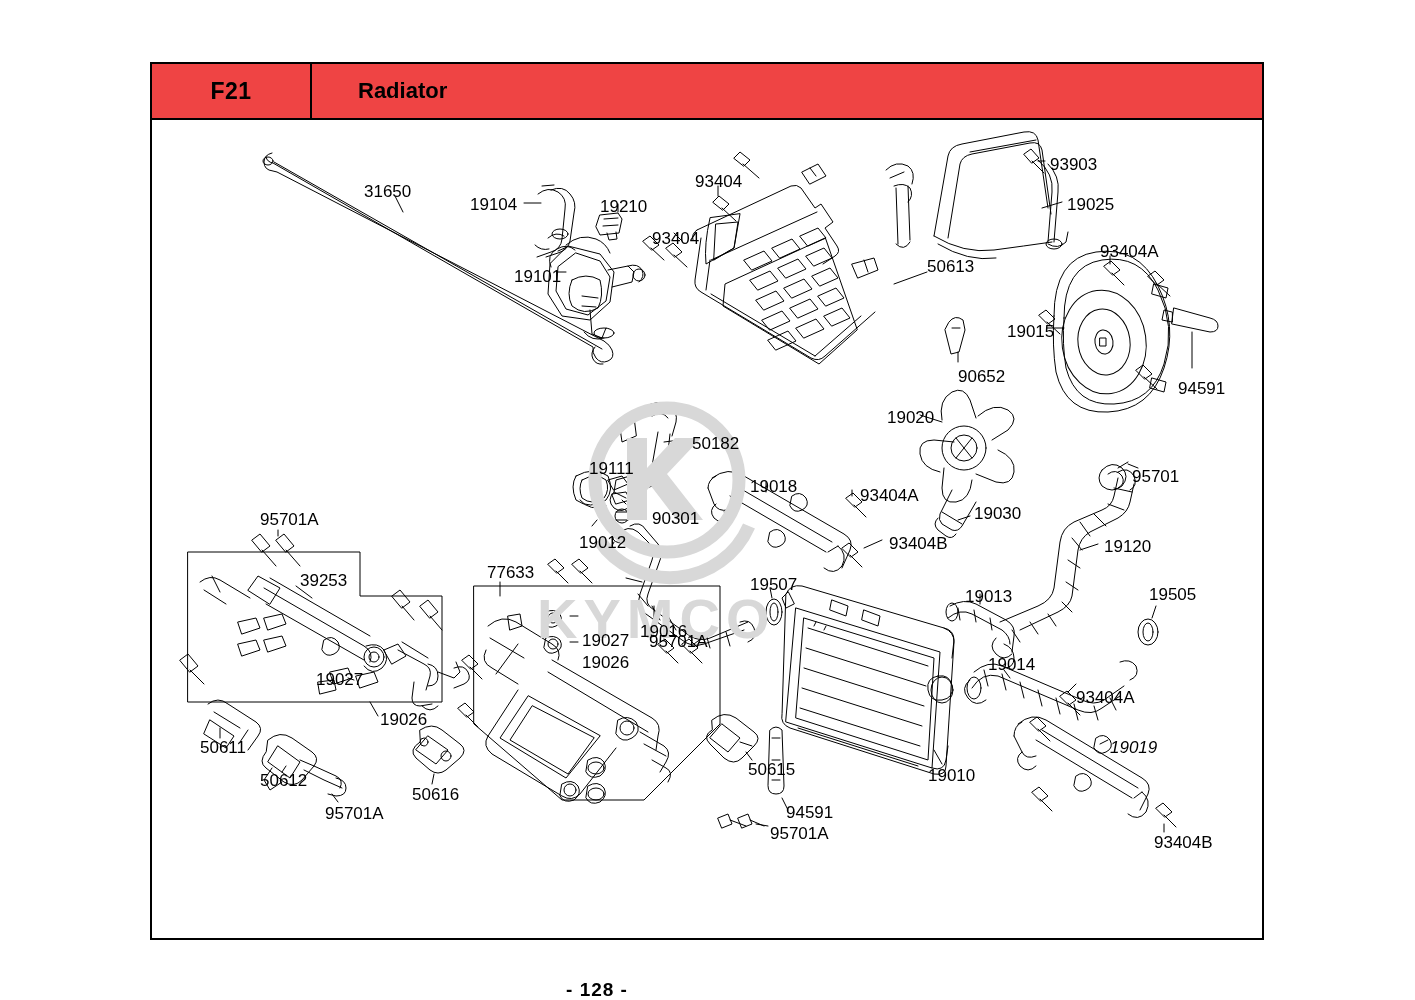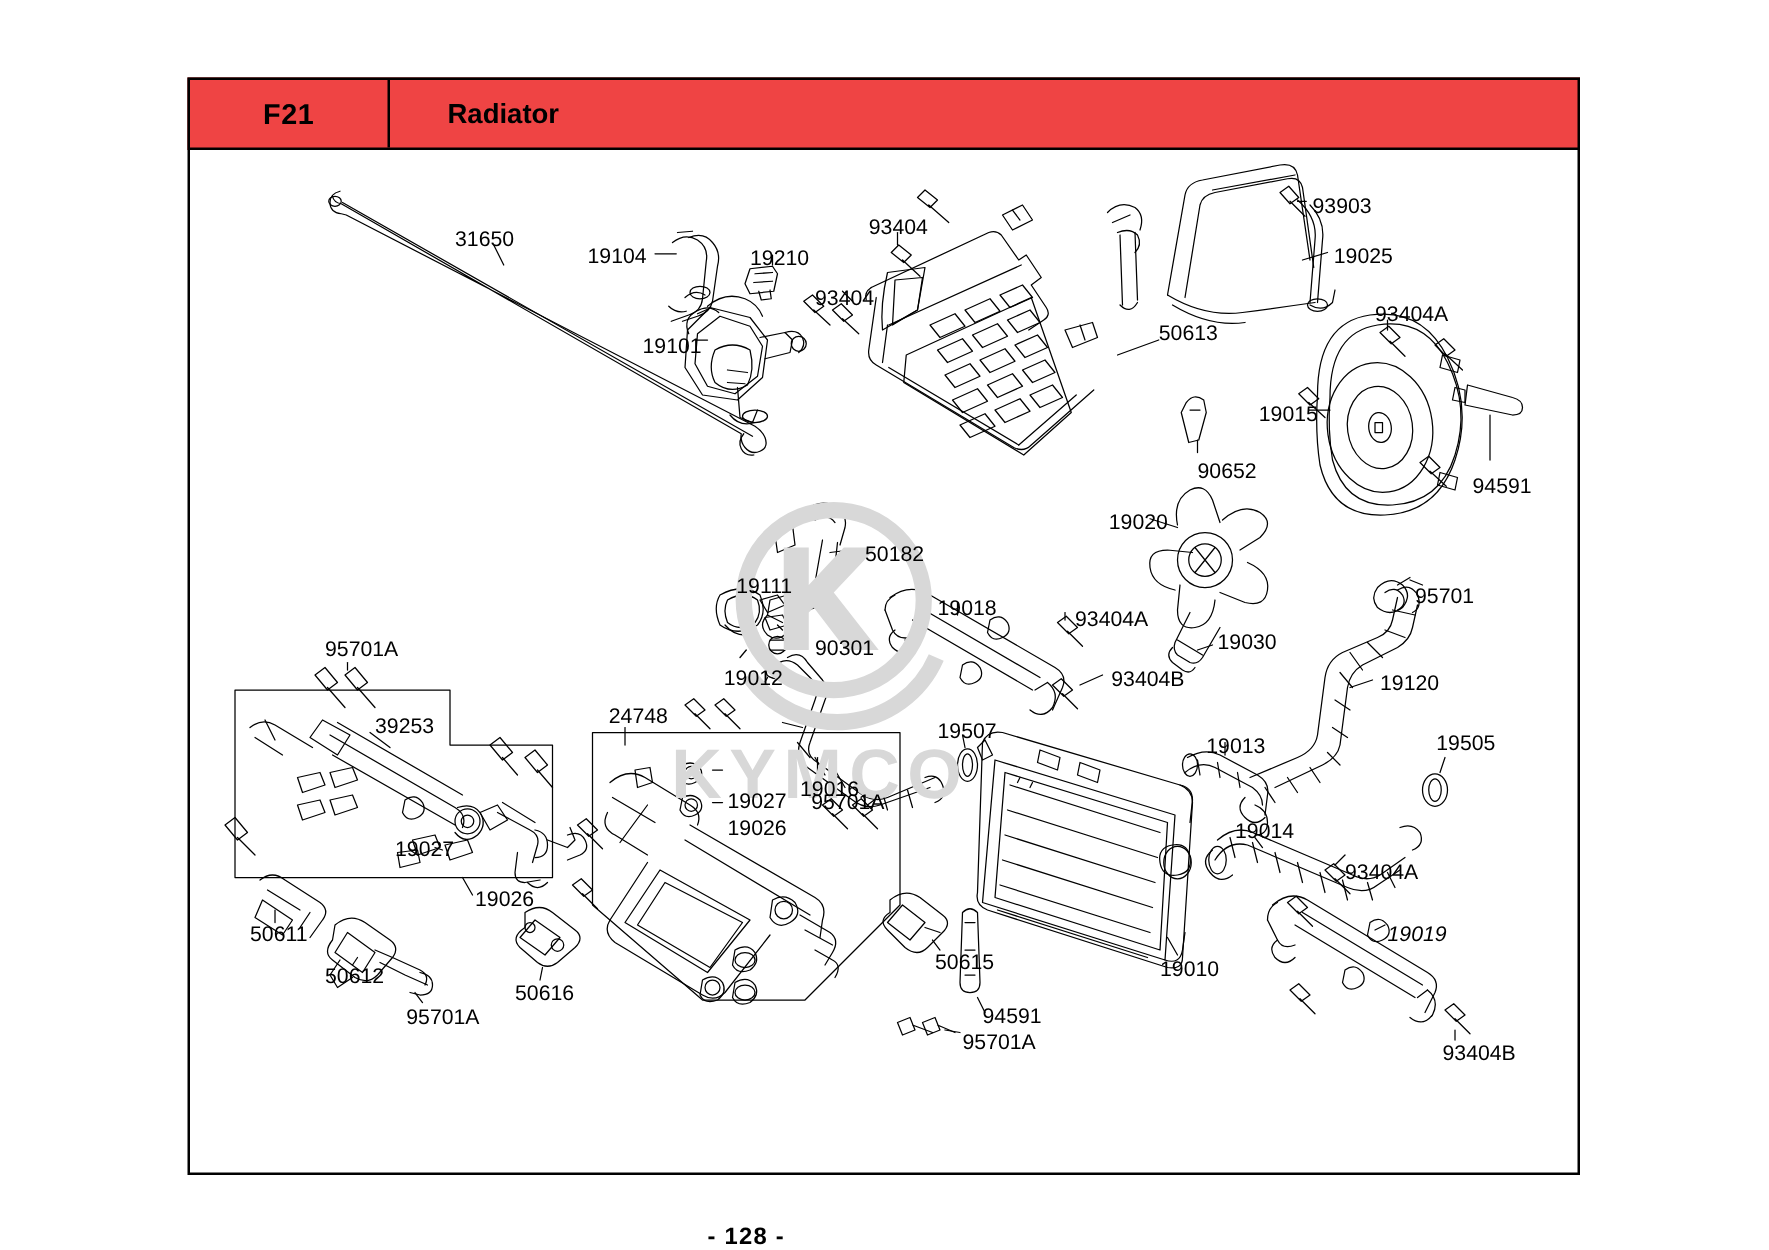--- a/index.html
+++ b/index.html
@@ -549,21 +549,21 @@
     <div class="lbl" style="left:598px; top:358px;">19018</div>
     <div class="lbl" style="left:708px; top:367px;">93404A</div>
     <div class="lbl" style="left:822px; top:385px;">19030</div>
     <div class="lbl" style="left:980px; top:348px;">95701</div>
     <div class="lbl" style="left:427px; top:414px;">19012</div>
     <div class="lbl" style="left:500px; top:390px;">90301</div>
     <div class="lbl" style="left:737px; top:415px;">93404B</div>
     <div class="lbl" style="left:952px; top:418px;">19120</div>
     <div class="lbl" style="left:108px; top:391px;">95701A</div>
     <div class="lbl" style="left:148px; top:452px;">39253</div>
-    <div class="lbl" style="left:335px; top:444px;">24748</div>
+    <div class="lbl" style="left:335px; top:444px;">77633</div>
     <div class="lbl" style="left:598px; top:456px;">19507</div>
     <div class="lbl" style="left:813px; top:468px;">19013</div>
     <div class="lbl" style="left:997px; top:466px;">19505</div>
     <div class="lbl" style="left:488px; top:503px;">19016</div>
     <div class="lbl" style="left:497px; top:513px;">95701A</div>
     <div class="lbl" style="left:430px; top:512px;">19027</div>
     <div class="lbl" style="left:430px; top:534px;">19026</div>
     <div class="lbl" style="left:836px; top:536px;">19014</div>
     <div class="lbl" style="left:164px; top:551px;">19027</div>
     <div class="lbl" style="left:228px; top:591px;">19026</div>

